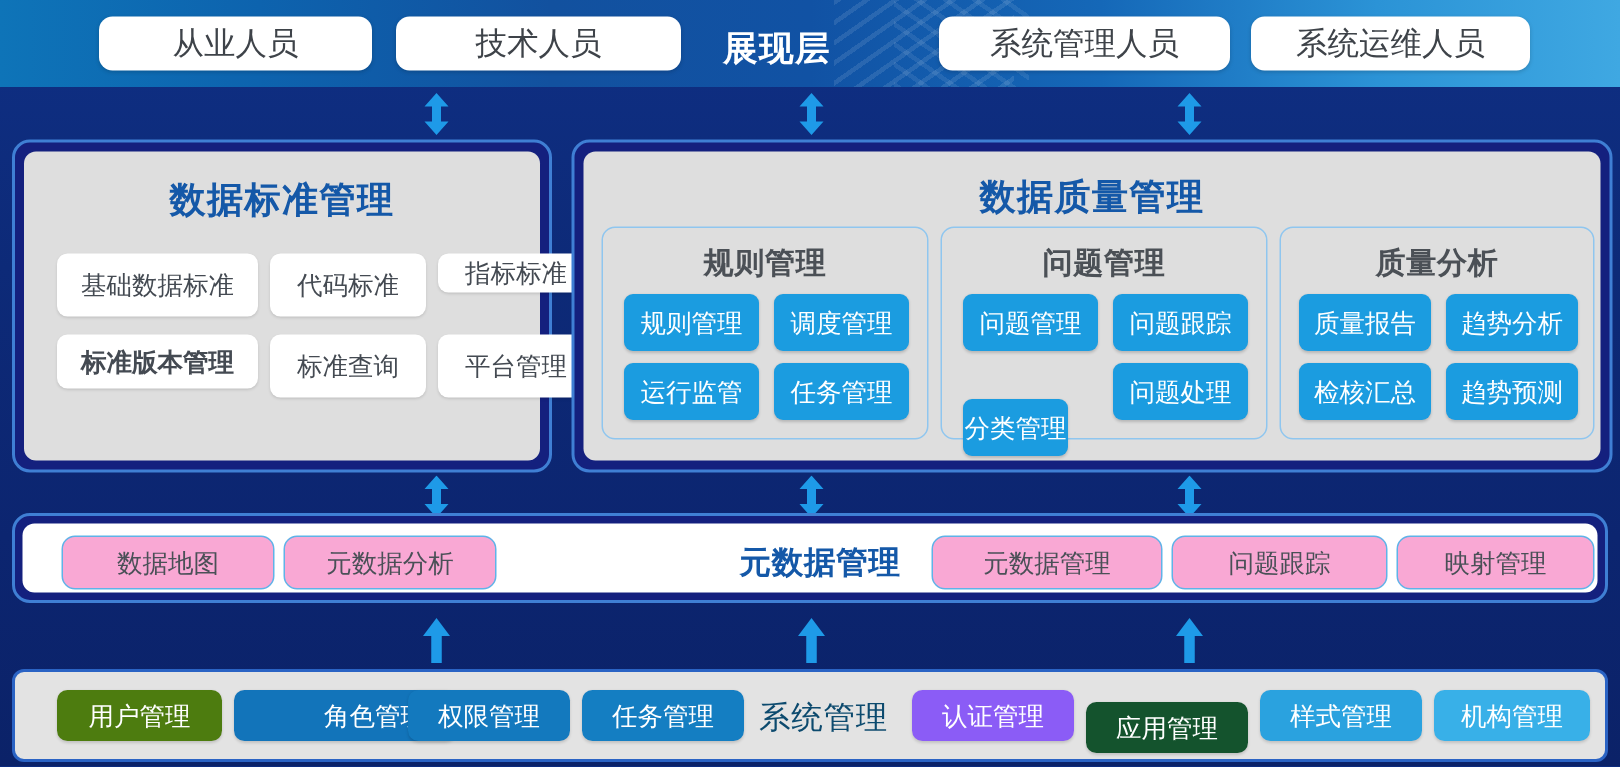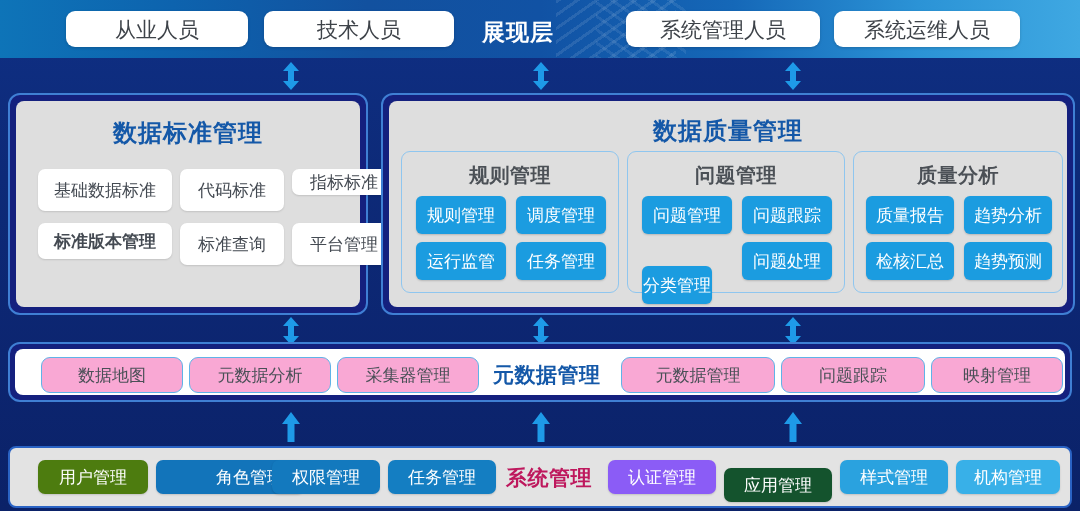--- a/index.html
+++ b/index.html
@@ -97,21 +97,21 @@
   .row4{
     position:absolute;left:8px;top:446px;width:1064px;height:62px;
     background:#e3e3e3;border:2px solid #2a63c4;border-radius:8px;
     box-sizing:border-box;display:flex;align-items:center;
   }
   .btn-grad{
     border-radius:7px;color:#ffffff;font-size:17px;height:34px;
     display:flex;align-items:center;justify-content:center;white-space:nowrap;
     box-shadow:0 1px 2px rgba(0,0,0,.15);
   }
-  .r4-label{color:#be185d;font-size:21px;font-weight:bold;white-space:nowrap;letter-spacing:.5px;}
+  .r4-label{color:#0c4a6e;font-size:21px;font-weight:normal;white-space:nowrap;letter-spacing:.5px;}
 </style>
 </head>
 <body>
 
 <div id="root">
 
   <div class="row1">
     <div class="zig"></div>
     <div class="zig2"></div>
     <div class="wm"></div>
@@ -204,21 +204,20 @@
       <svg width="22" height="28" viewBox="0 0 22 28">
           <path d="M11 0 L19 9 L14 9 L14 19 L19 19 L11 28 L3 19 L8 19 L8 9 L3 9 Z" fill="#1e9ae8"></path>
         </svg>
     </div>
   </div>
 
   <div class="frame" style="left:8px;top:342px;width:1064px;height:60px;padding:5px;">
     <div class="frame-inner row3-inner">
       <div class="pill-out" style="position:absolute;left:26px;top:8px;width:140px;">数据地图</div>
       <div class="pill-out" style="position:absolute;left:174px;top:8px;width:140px;">元数据分析</div>
-      <div class="pill-out" style="position:absolute;left:322px;top:8px;width:140px;">采集器管理</div>
 
       <div class="r3-label" style="position:absolute;left:478px;top:12px;">元数据管理</div>
 
       <div class="pill-out" style="position:absolute;left:606px;top:8px;width:152px;">元数据管理</div>
       <div class="pill-out" style="position:absolute;left:766px;top:8px;width:142px;">问题跟踪</div>
       <div class="pill-out" style="position:absolute;left:916px;top:8px;width:130px;">映射管理</div>
     </div>
   </div>
 
   <div class="arrows" style="top:408px;">

